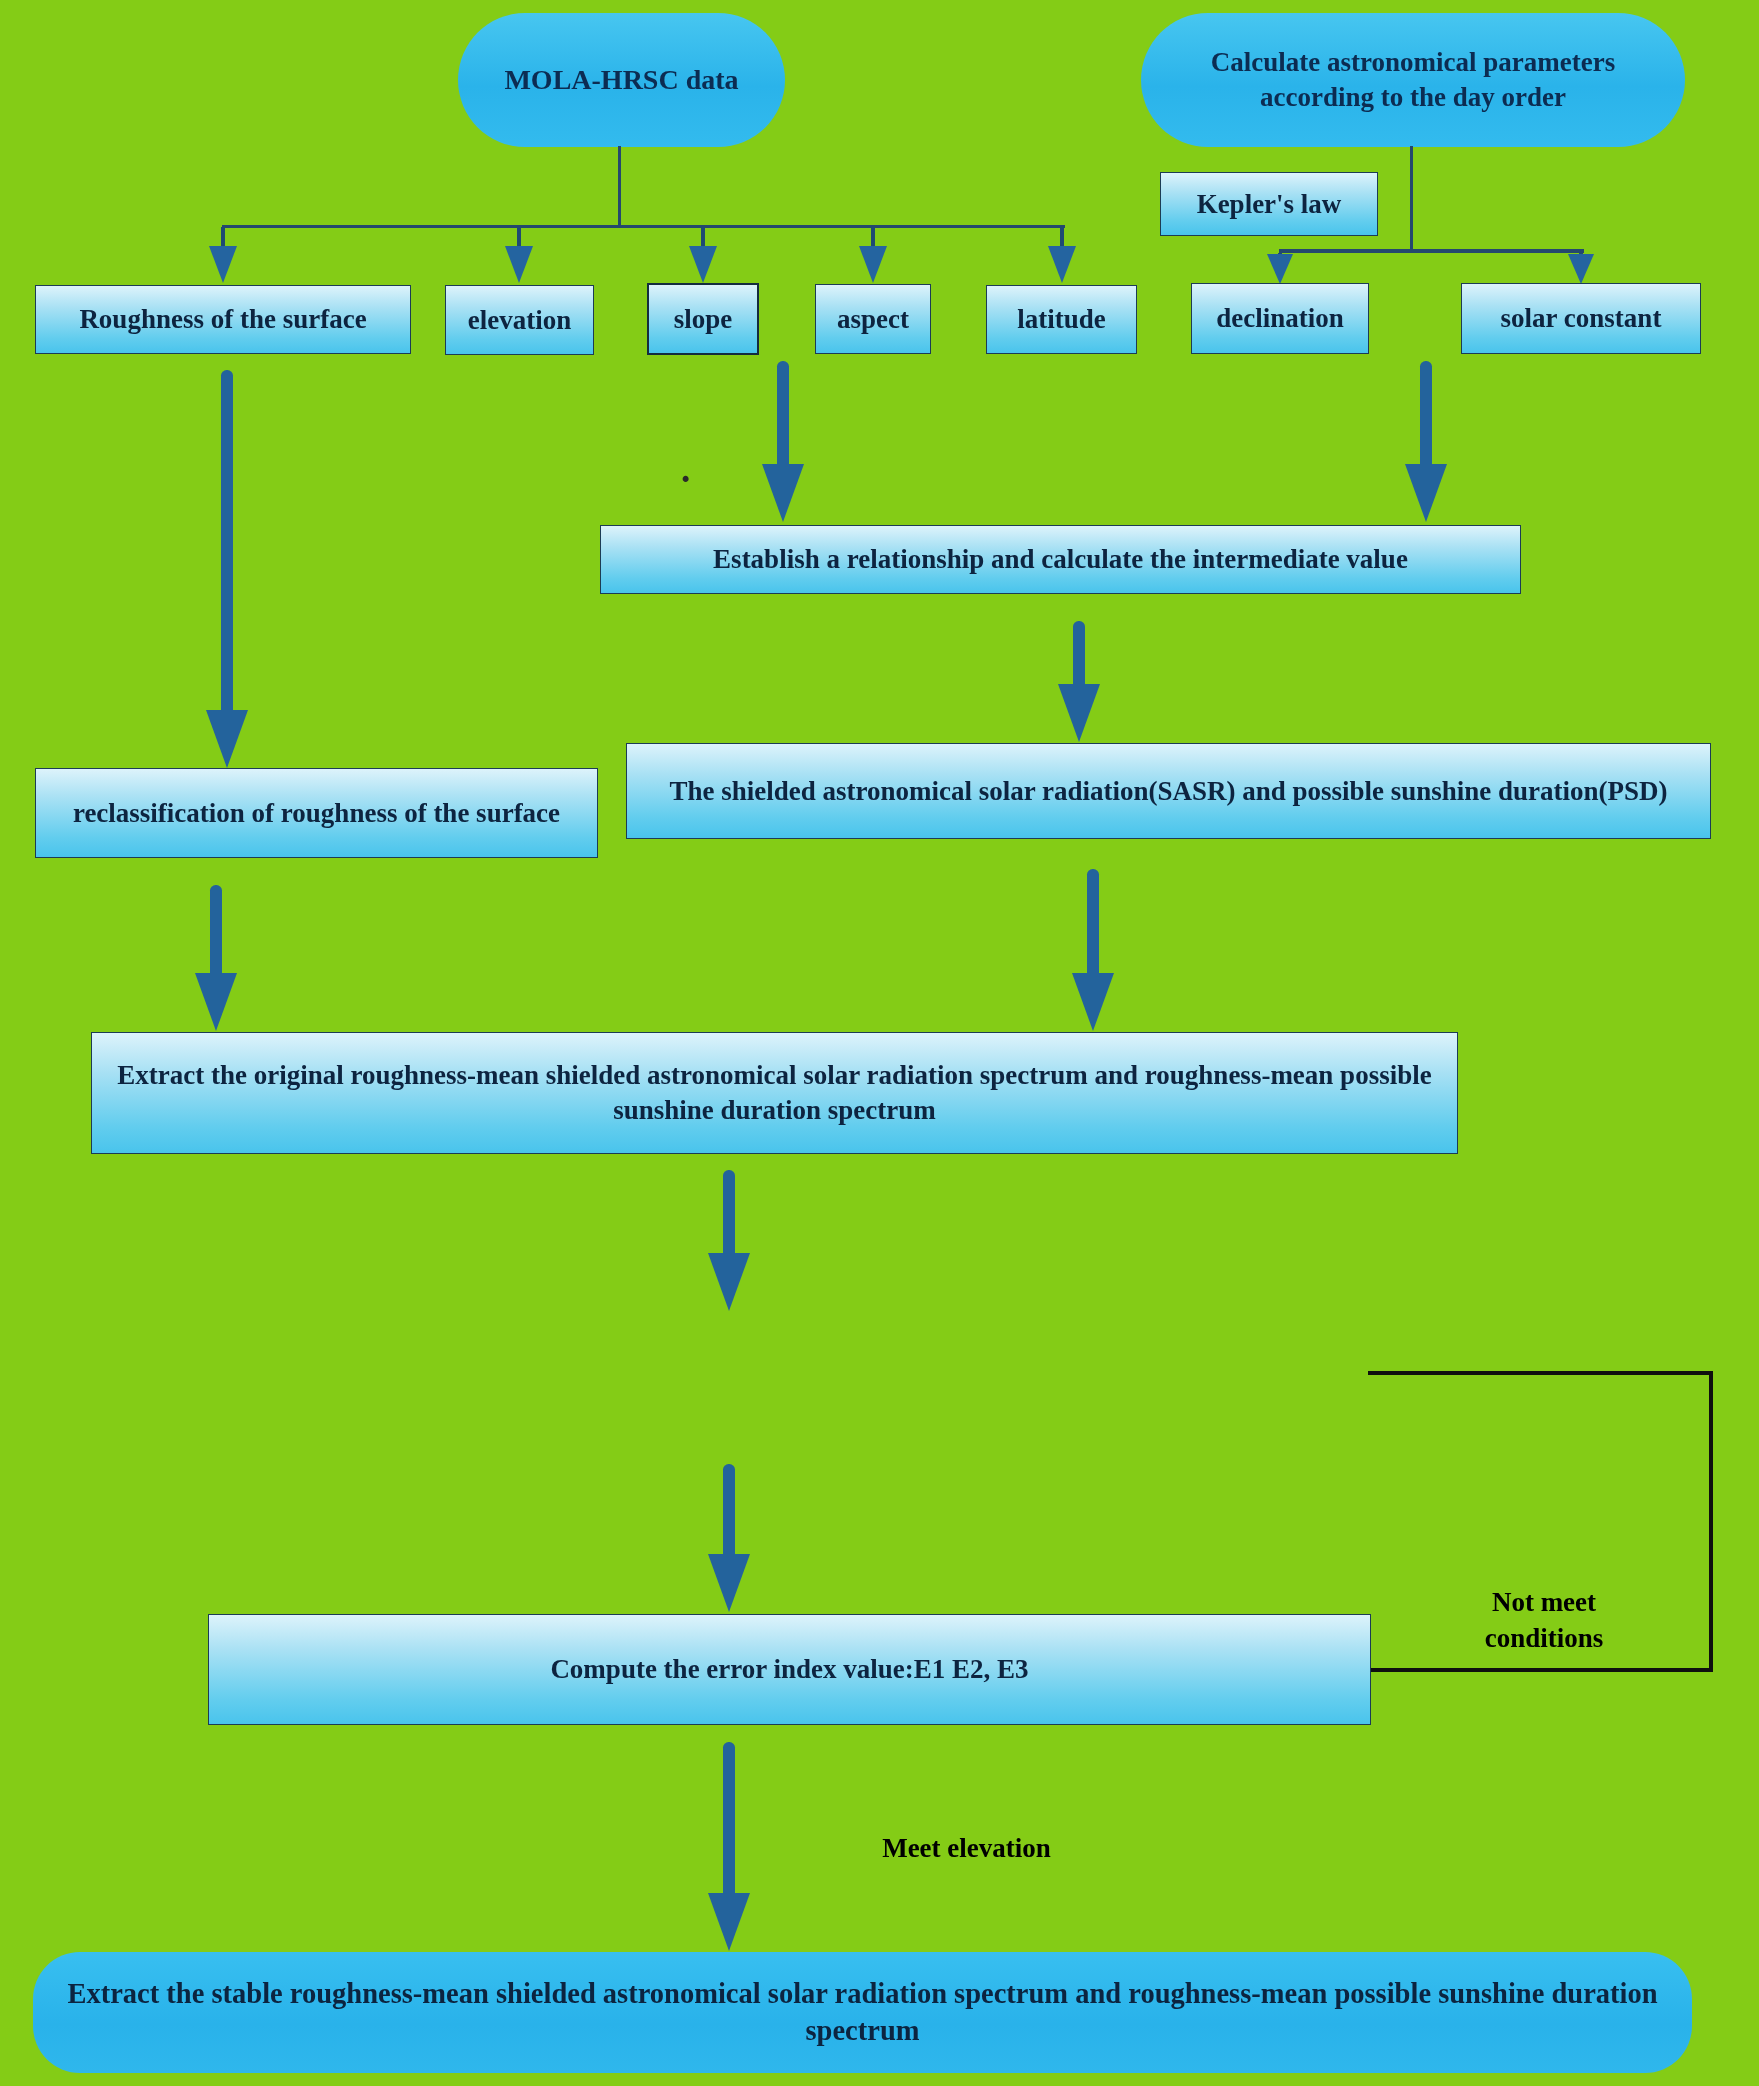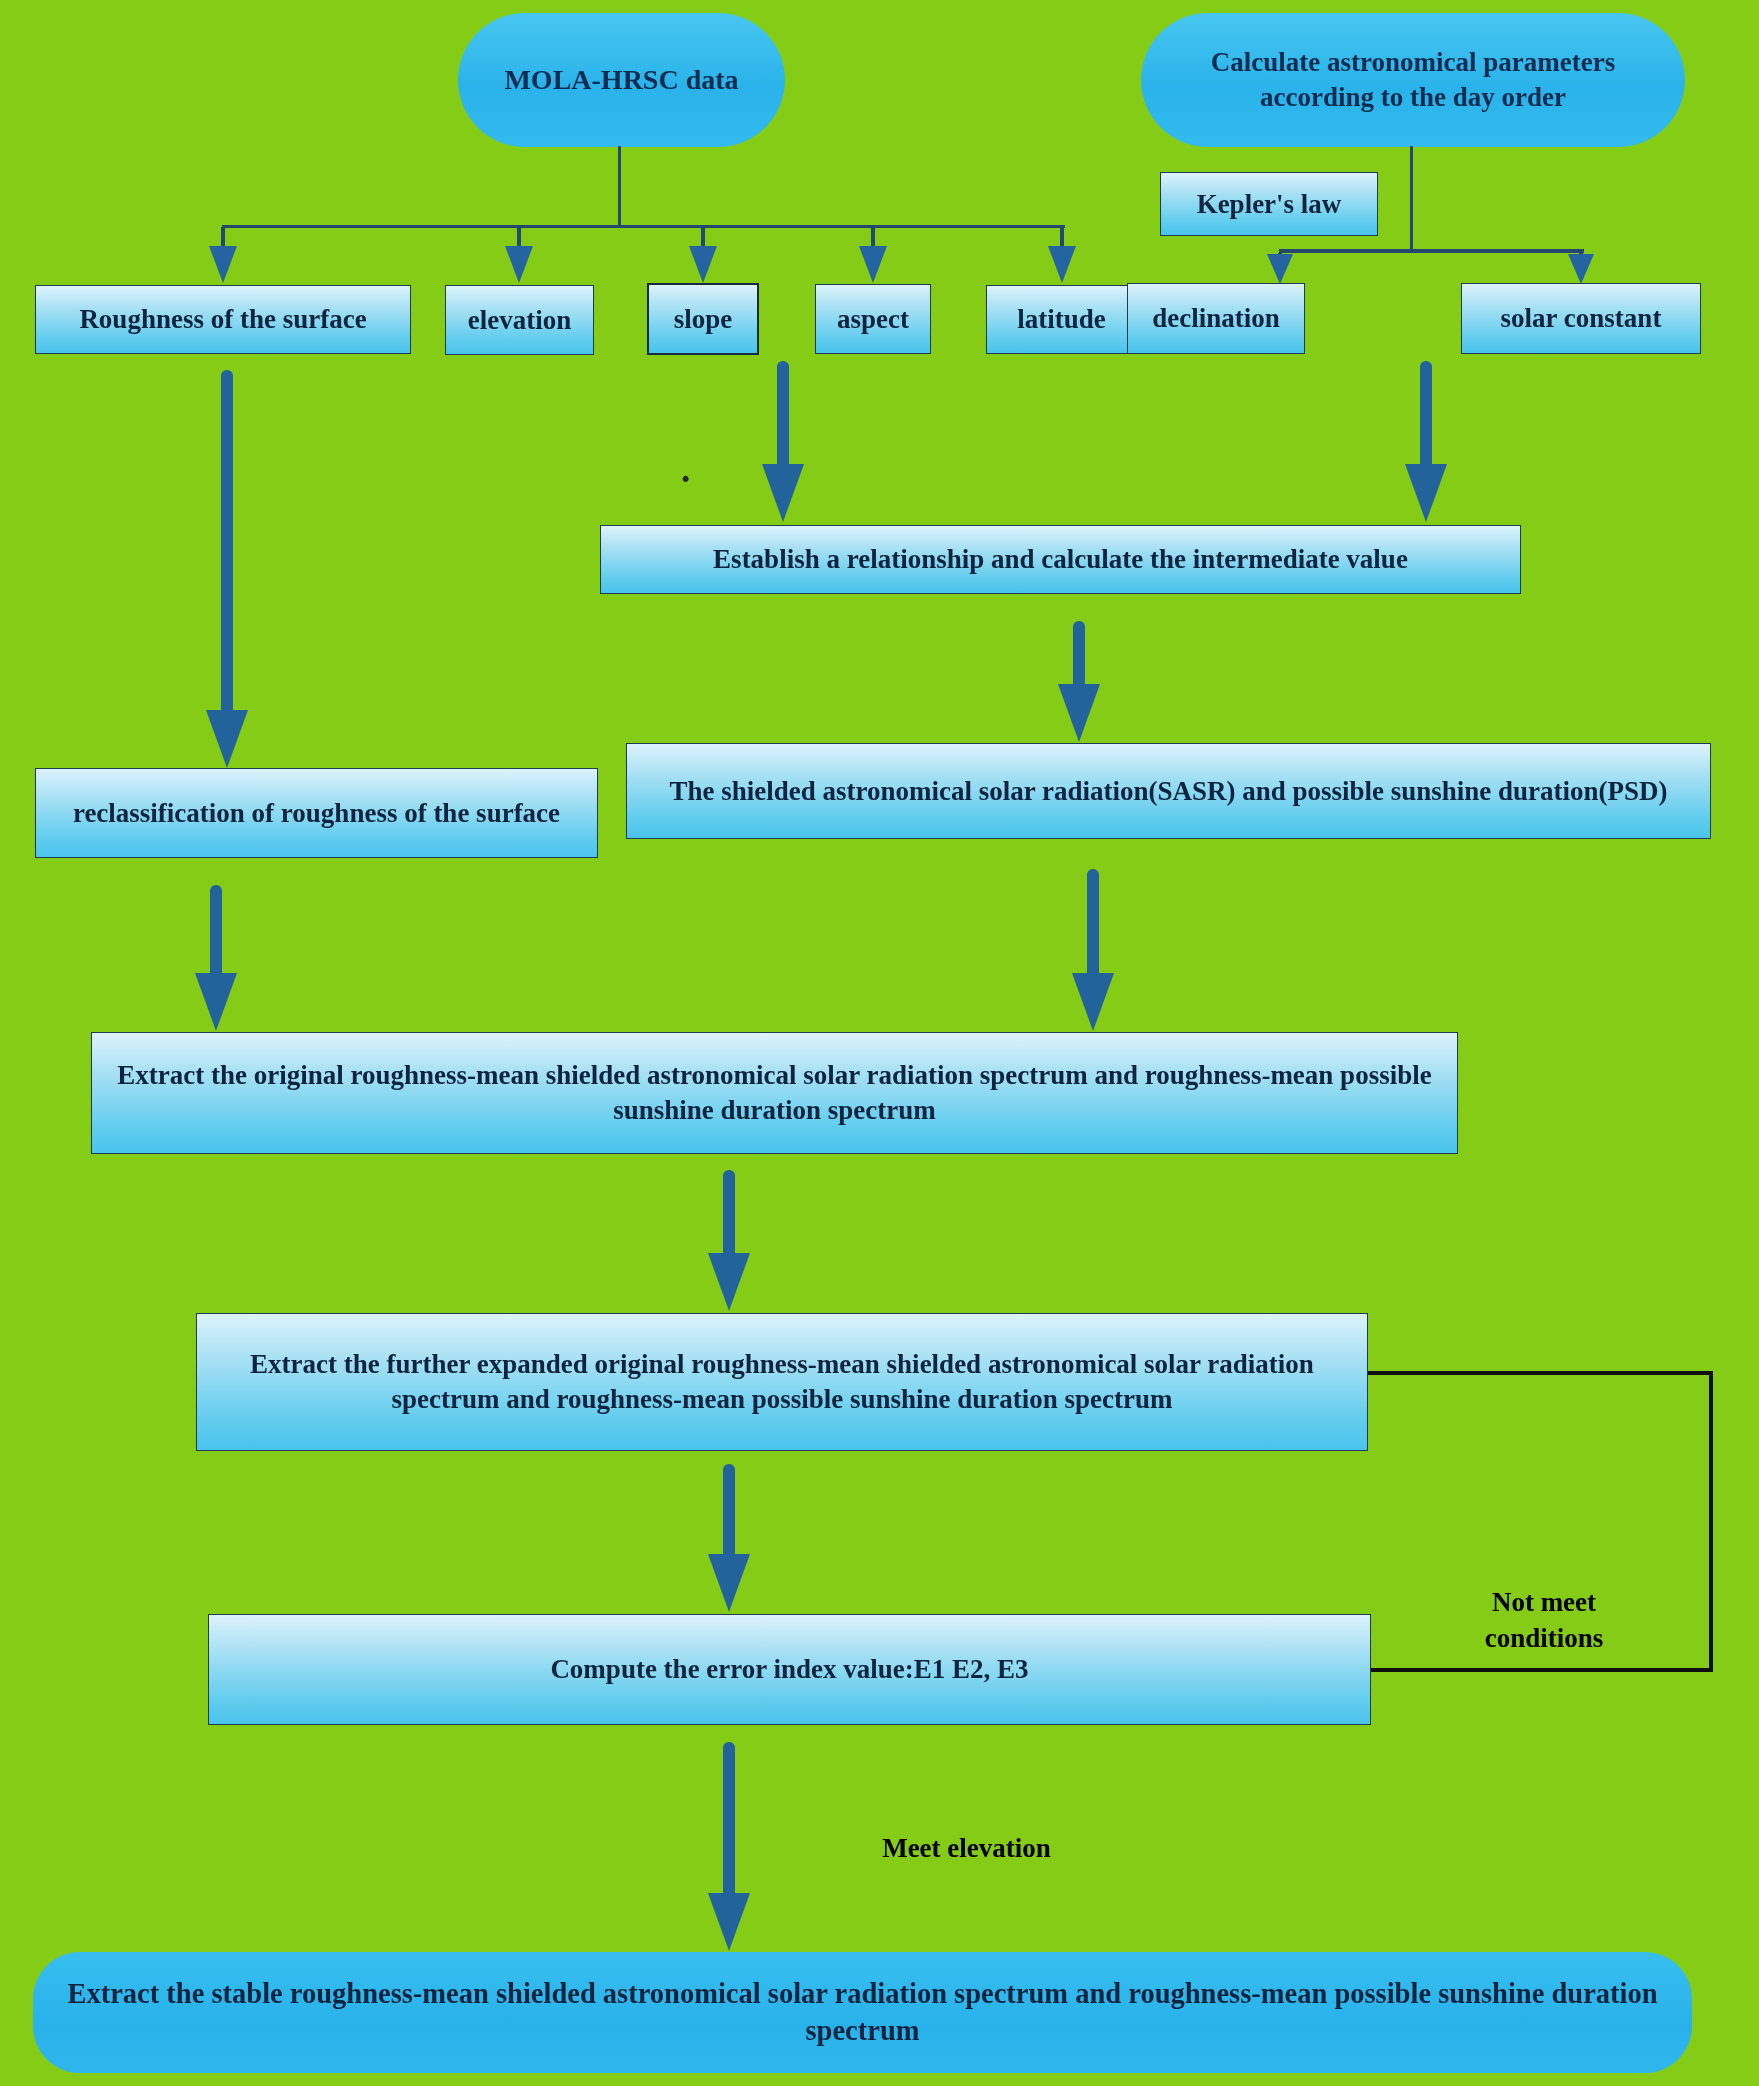--- a/index.html
+++ b/index.html
@@ -92,21 +92,21 @@
   <div class="sarw" style="left:1581px;top:253px;">
     <div class="shaft" style="height:0.9px;"></div>
     <div class="head short"></div>
   </div>
 
   <div class="box" style="left:35px;top:285px;width:376px;height:69px;">Roughness of the surface</div>
   <div class="box" style="left:445px;top:285px;width:149px;height:70px;">elevation</div>
   <div class="box thickborder" style="left:647px;top:283px;width:112px;height:72px;">slope</div>
   <div class="box" style="left:815px;top:284px;width:116px;height:70px;">aspect</div>
   <div class="box" style="left:986px;top:285px;width:151px;height:69px;">latitude</div>
-  <div class="box" style="left:1127px;top:283px;width:178px;height:71px;">declination</div>
+  <div class="box" style="left:1191px;top:283px;width:178px;height:71px;">declination</div>
   <div class="box" style="left:1461px;top:283px;width:240px;height:71px;">solar constant</div>
 
   <div class="tarw" style="left:227px;top:370px;">
     <div class="shaft" style="height:340px;"></div>
     <div class="head"></div>
   </div>
   <div class="tarw" style="left:783px;top:361px;">
     <div class="shaft" style="height:103px;"></div>
     <div class="head"></div>
   </div>
@@ -137,21 +137,20 @@
     <div class="head"></div>
   </div>
 
   <div class="box" style="left:91px;top:1032px;width:1367px;height:122px;">Extract the    original roughness-mean  shielded astronomical solar radiation spectrum and roughness-mean possible sunshine duration spectrum</div>
 
   <div class="tarw" style="left:729px;top:1170px;">
     <div class="shaft" style="height:83px;"></div>
     <div class="head"></div>
   </div>
 
-  <div class="box" style="left:196px;top:1313px;width:1172px;height:138px;">Extract the  further expanded  original roughness-mean  shielded astronomical solar radiation spectrum and roughness-mean possible sunshine duration spectrum</div>
 
   <div class="loopline" style="left:1368px;top:1371px;width:344px;height:3.7px;"></div>
   <div class="loopline" style="left:1709px;top:1371px;width:3.7px;height:300px;"></div>
   <div class="loopline" style="left:1362px;top:1668px;width:351px;height:3.7px;"></div>
 
   <div class="lbl" style="left:1434px;top:1584px;width:220px;">Not meet conditions</div>
 
   <div class="tarw" style="left:729px;top:1464px;">
     <div class="shaft" style="height:90px;"></div>
     <div class="head"></div>

